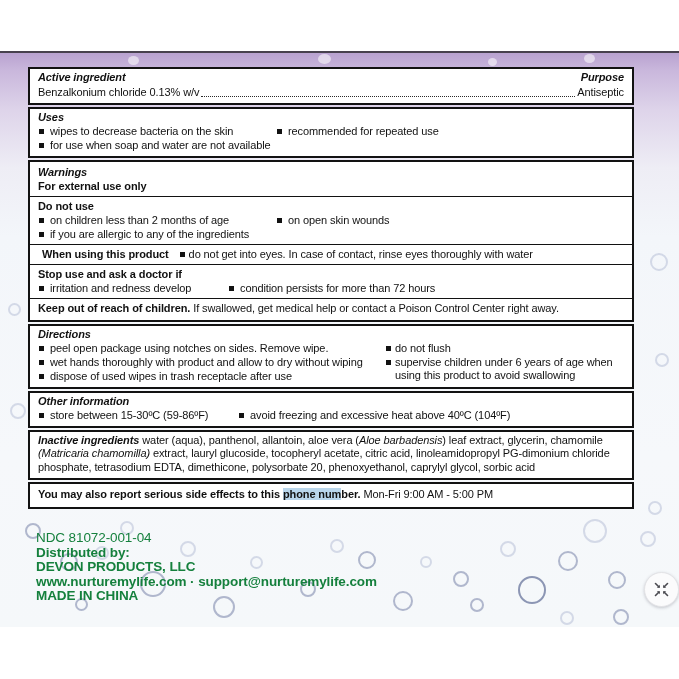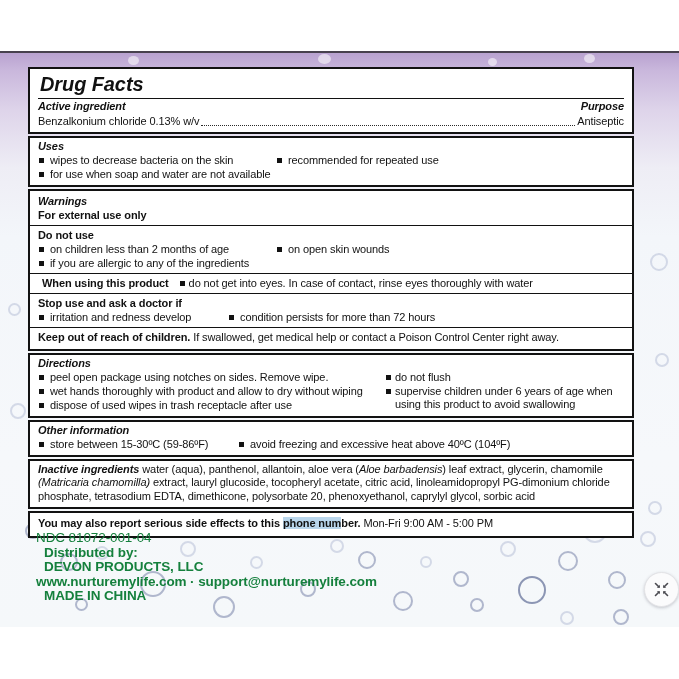--- a/index.html
+++ b/index.html
@@ -32,21 +32,21 @@
   .sq{display:inline-block;width:5px;height:5px;background:#121212;flex:0 0 5px;
       margin:4px 6px 0 1px;}
   .li{display:flex;align-items:flex-start;margin-top:.5px;}
   .subrow{border-top:1.5px solid #121212;padding:2.5px 0 3px;}
   .subrow.first{border-top:none;}
   .hl{background:#b9d6ec;}
   .scribble{display:inline-block;vertical-align:middle;margin-left:8px;}
   
   .footer{position:absolute;left:36px;top:531px;font-size:13.5px;line-height:14.6px;
           color:#15803d;letter-spacing:-.1px;}
-  .footer .fb{font-weight:bold;margin-left:8px;}
+  .footer .fb{font-weight:bold;}
   .wwwline span{font-weight:bold;}
   
   .collapse-btn{position:absolute;left:644px;top:572px;width:33px;height:33px;border-radius:50%;
       background:#fbfbfc;border:1px solid #e3e3e6;box-shadow:0 1px 3px rgba(60,60,80,.25);
       display:flex;align-items:center;justify-content:center;cursor:pointer;}
 </style>
 </head>
 <body>
 
 <div class="stage">
@@ -84,21 +84,20 @@
     <div class="bubble ring light" style="left:640px;top:478px;width:12px;height:12px"></div>
     <div class="bubble ring" style="left:655px;top:528px;width:18px;height:18px"></div>
     <div class="bubble ring light" style="left:560px;top:558px;width:10px;height:10px"></div>
     <div class="bubble ring" style="left:613px;top:556px;width:12px;height:12px"></div>
     <div class="bubble ring light" style="left:648px;top:448px;width:10px;height:10px"></div>
   </div>
 
   <div class="label-stack">
 
     <div class="dfbox">
-      <div class="df-title">Drug Facts</div>
       <div class="row-flex">
         <span class="bi">Active ingredient</span>
         <span class="bi">Purpose</span>
       </div>
       <div class="leader-row">
         <span>Benzalkonium chloride 0.13% w/v</span>
         <span class="leader"></span>
         <span>Antiseptic</span>
       </div>
     </div>

